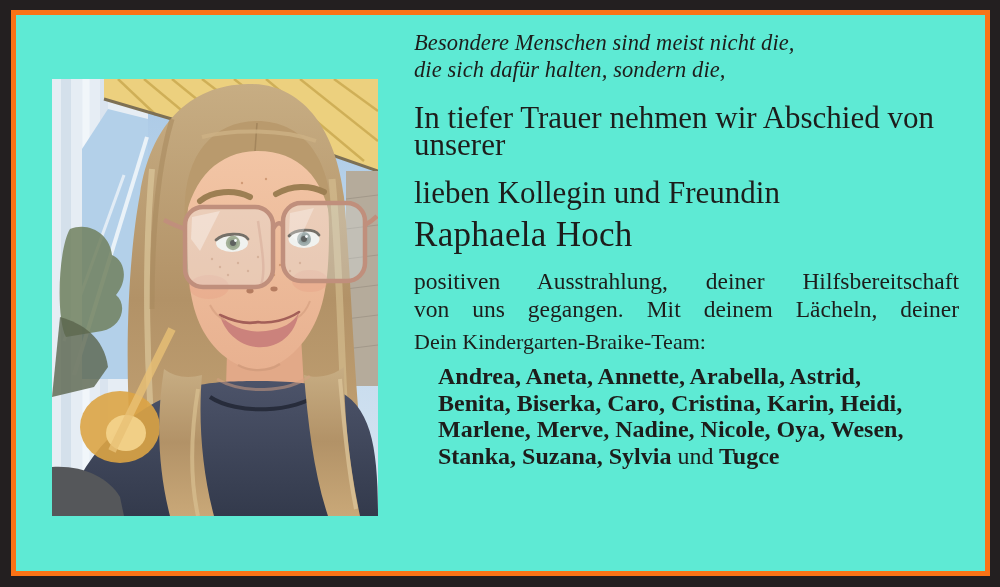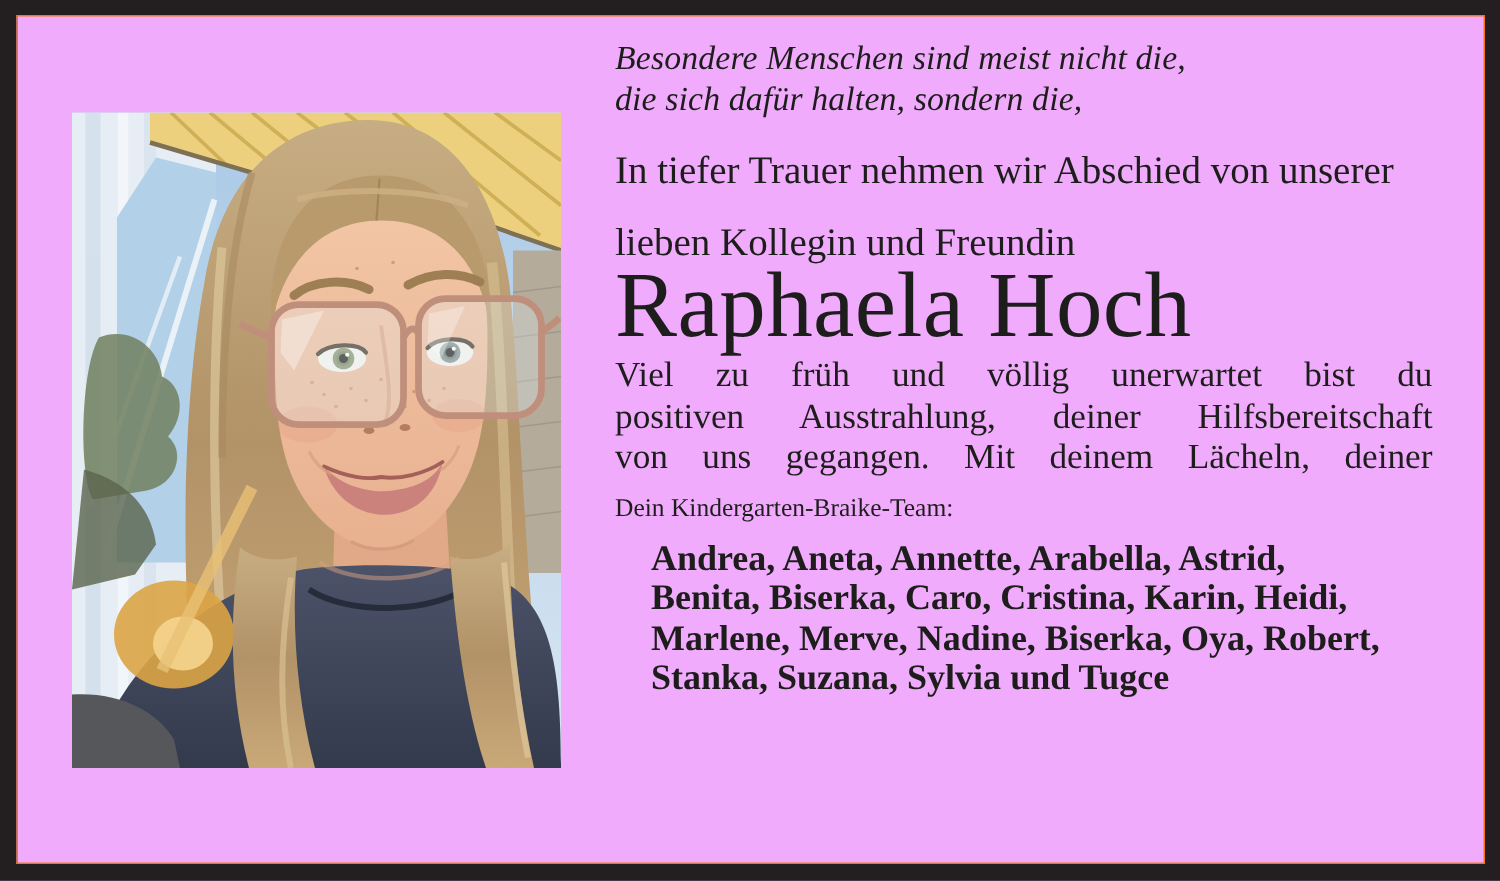--- a/index.html
+++ b/index.html
@@ -2,43 +2,43 @@
 <html><head>
 <meta charset="utf-8">
 <style>
   html,body { margin:0; padding:0; background:#231f20; }
   .stage {
     position:relative; width:1000px; height:587px; background:#231f20;
     font-family:"Liberation Serif","DejaVu Serif",serif; overflow:hidden;
   }
   .paper {
     position:absolute; left:11px; top:10px; width:979px; height:566px;
-    background:#f0abfc; border:1px solid #f97316; box-sizing:border-box;
+    background:#5eead4; border:5px solid #f97316; box-sizing:border-box;
   }
   .photo {
     position:absolute; left:36px; top:64px; width:326px; height:437px;
     overflow:hidden; background:#d8e4ee;
   }
   .photo svg { display:block; }
   .content {
     position:absolute; left:398px; top:14px; width:545px; color:#1d1d1b;
   }
   .qline  { font-style:italic; font-size:22.5px; line-height:27px; letter-spacing:0.1px; }
   .intro  { margin-top:12px; }
-  .iline  { font-size:26px; line-height:27px;margin-top:21px; }
-  .name   { margin:6px 0 0 0; font-size:62px; line-height:46px; font-weight:400; letter-spacing:0.3px; }
+  .iline  { font-size:31px; line-height:27px;margin-top:21px; }
+  .name   { margin:6px 0 0 0; font-size:35px; line-height:46px; font-weight:400; letter-spacing:0.3px; }
   .dates  { margin-top:2px; font-size:23.5px; font-weight:700; letter-spacing:0.2px; }
   .dates .star   { font-size:27px; vertical-align:-2px; margin-right:3px; }
   .dates .dash   { margin:0 4px 0 6px; }
   .dates .dagger { font-size:18px; vertical-align:5px; margin-right:3px; }
   .body   { margin-top:10px; font-size:23.5px; line-height:27.5px; }
   .bline.j { text-align:justify; text-align-last:justify; }
-  .team-label { margin-top:6px; font-size:17px; line-height:26px; }
+  .team-label { margin-top:6px; font-size:22px; line-height:26px; }
   .names  { margin-top:8px; font-size:24px; line-height:26.5px; font-weight:700; white-space:nowrap;margin-left:24px; }
-  .names .reg { font-weight:700; }
+  .names .reg { font-weight:400; }
 </style>
 </head>
 <body>
 
 <div class="stage">
   <div class="paper">
 
     <div class="photo">
       <svg viewBox="0 0 326 437" width="326" height="437" xmlns="http://www.w3.org/2000/svg">
         <defs>
@@ -193,31 +193,30 @@
 
       <div class="intro">
         <div class="iline">In tiefer Trauer nehmen wir Abschied von unserer</div>
         <div class="iline">lieben Kollegin und Freundin</div>
       </div>
 
       <h1 class="name">Raphaela Hoch</h1>
 
 
       <div class="body">
-        <div class="bline j">Viel zu früh und völlig unerwartet bist du</div>
         <div class="bline j">positiven Ausstrahlung, deiner Hilfsbereitschaft</div>
         <div class="bline j">von uns gegangen. Mit deinem Lächeln, deiner</div>
       </div>
 
       <div class="team-label">Dein Kindergarten-Braike-Team:</div>
 
       <div class="names">
         <div class="nline">Andrea, Aneta, Annette, Arabella, Astrid,</div>
         <div class="nline">Benita, Biserka, Caro, Cristina, Karin, Heidi,</div>
-        <div class="nline">Marlene, Merve, Nadine, Biserka, Oya, Robert,</div>
+        <div class="nline">Marlene, Merve, Nadine, Nicole, Oya, Wesen,</div>
         <div class="nline">
           <span>Stanka, Suzana, Sylvia</span>
           <span class="reg">und</span>
           <span>Tugce</span>
         </div>
       </div>
 
     </div>
   </div>
 </div>

